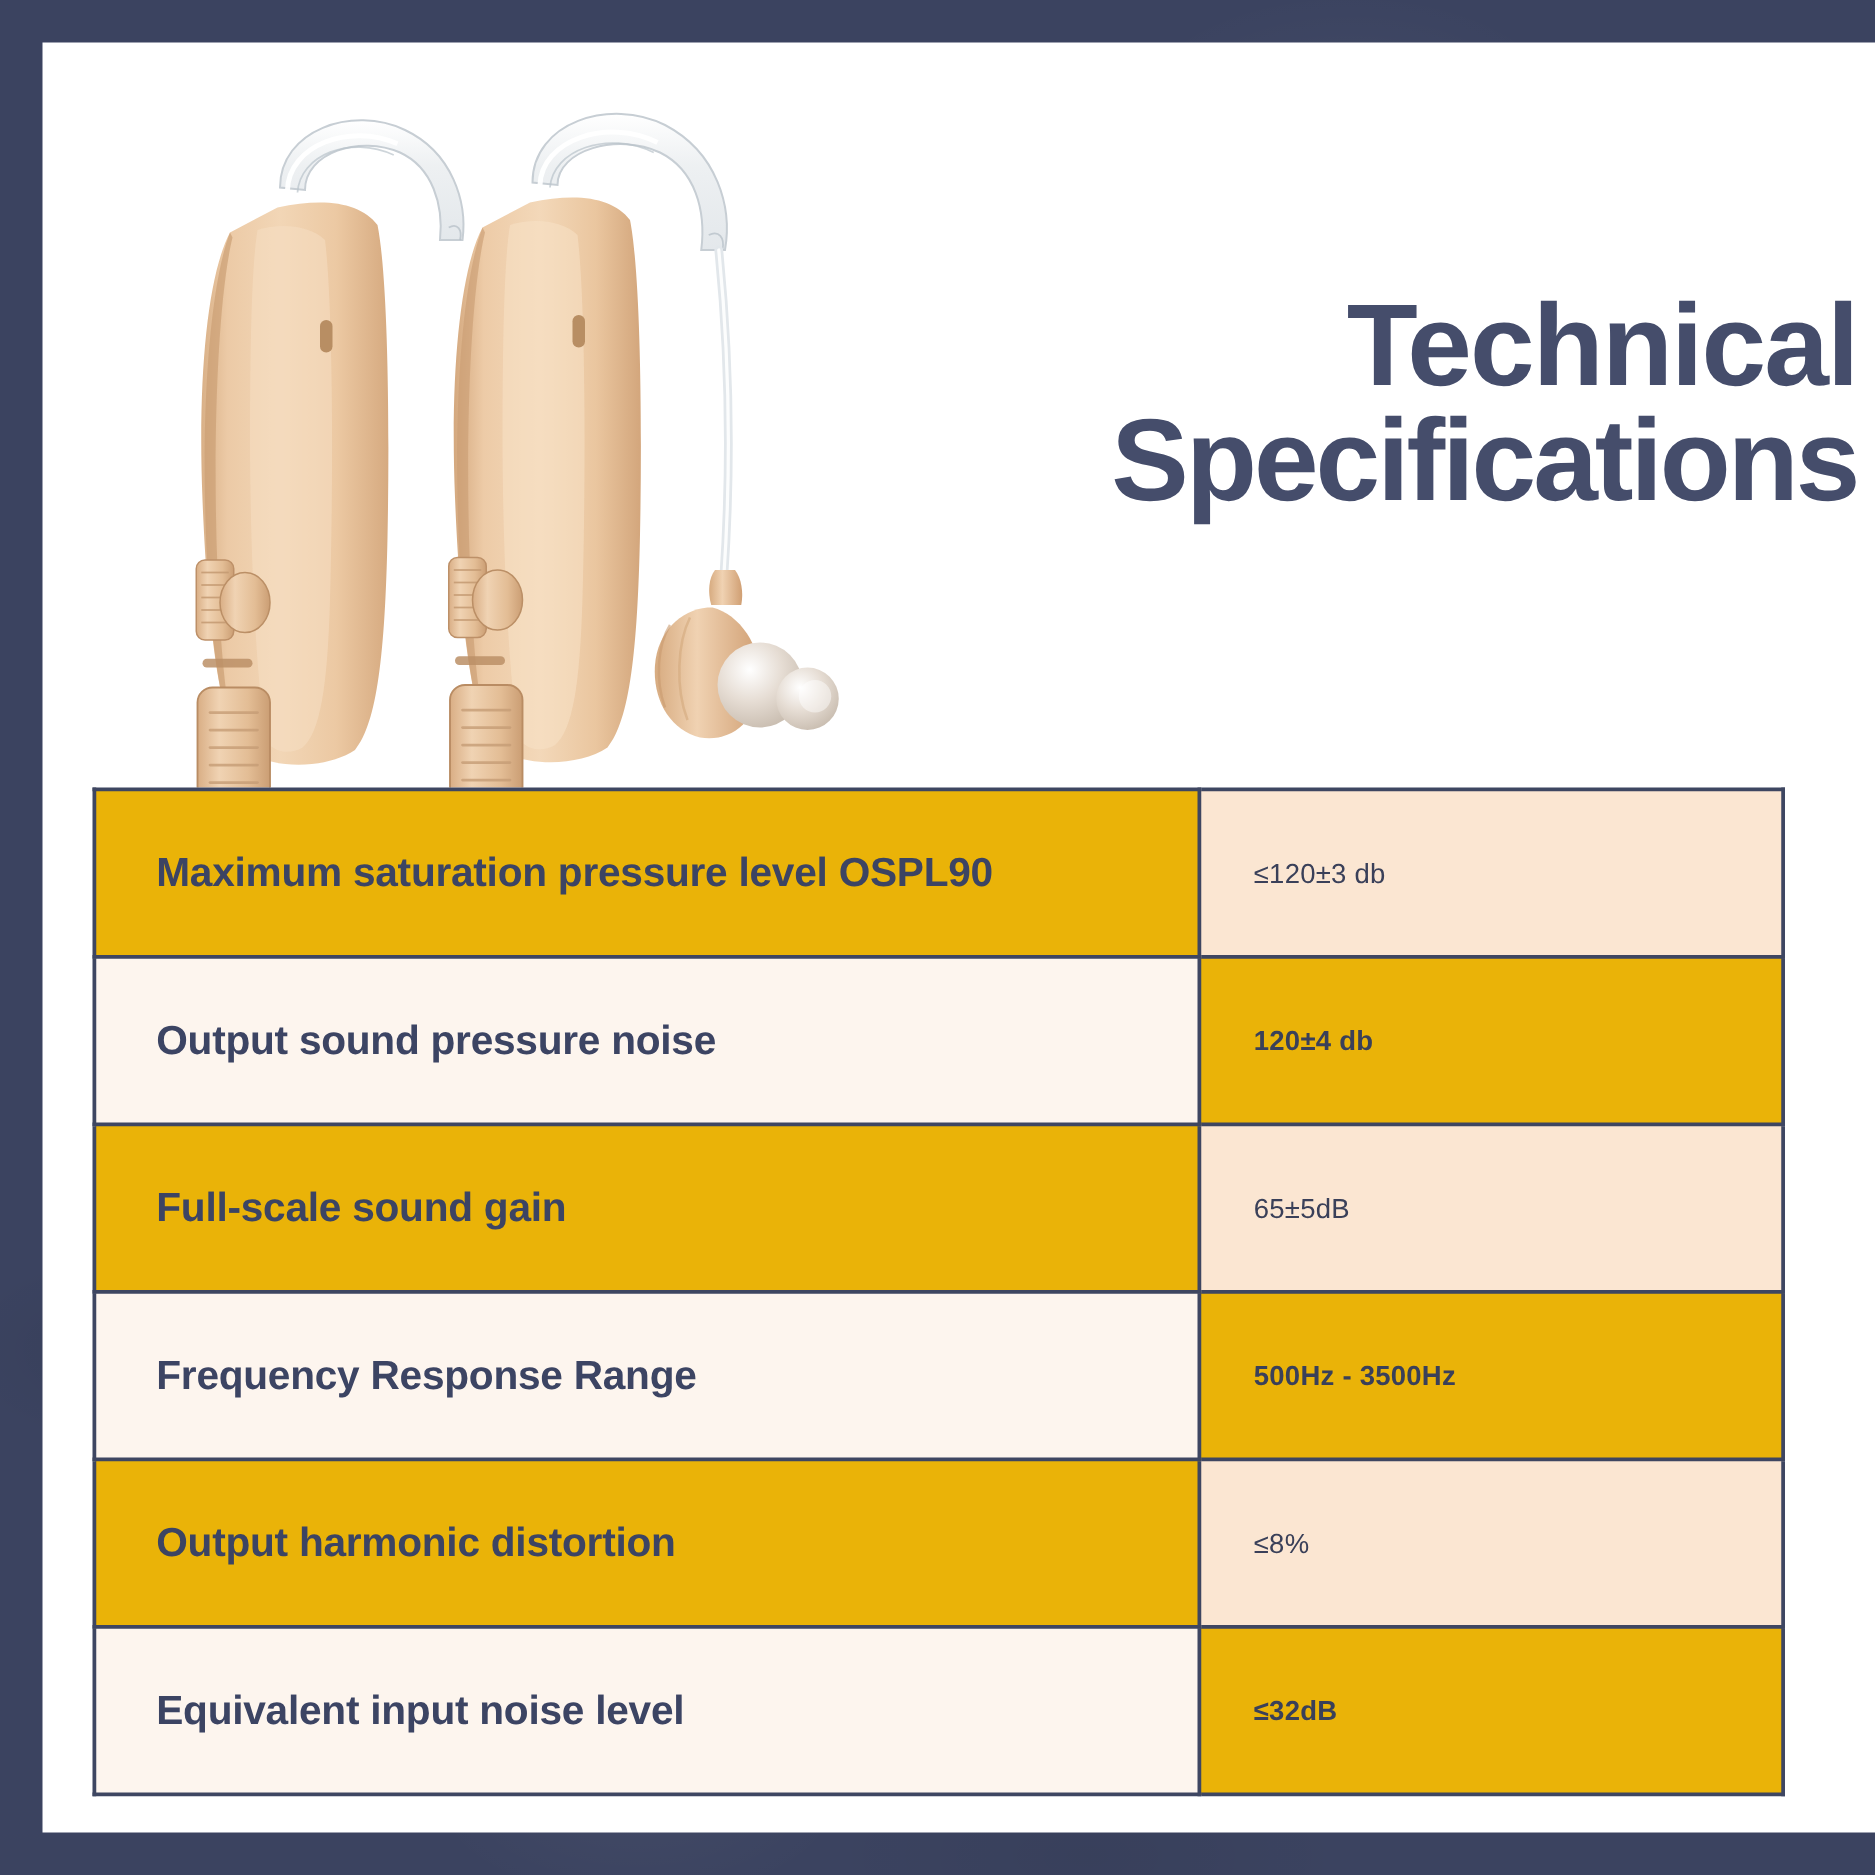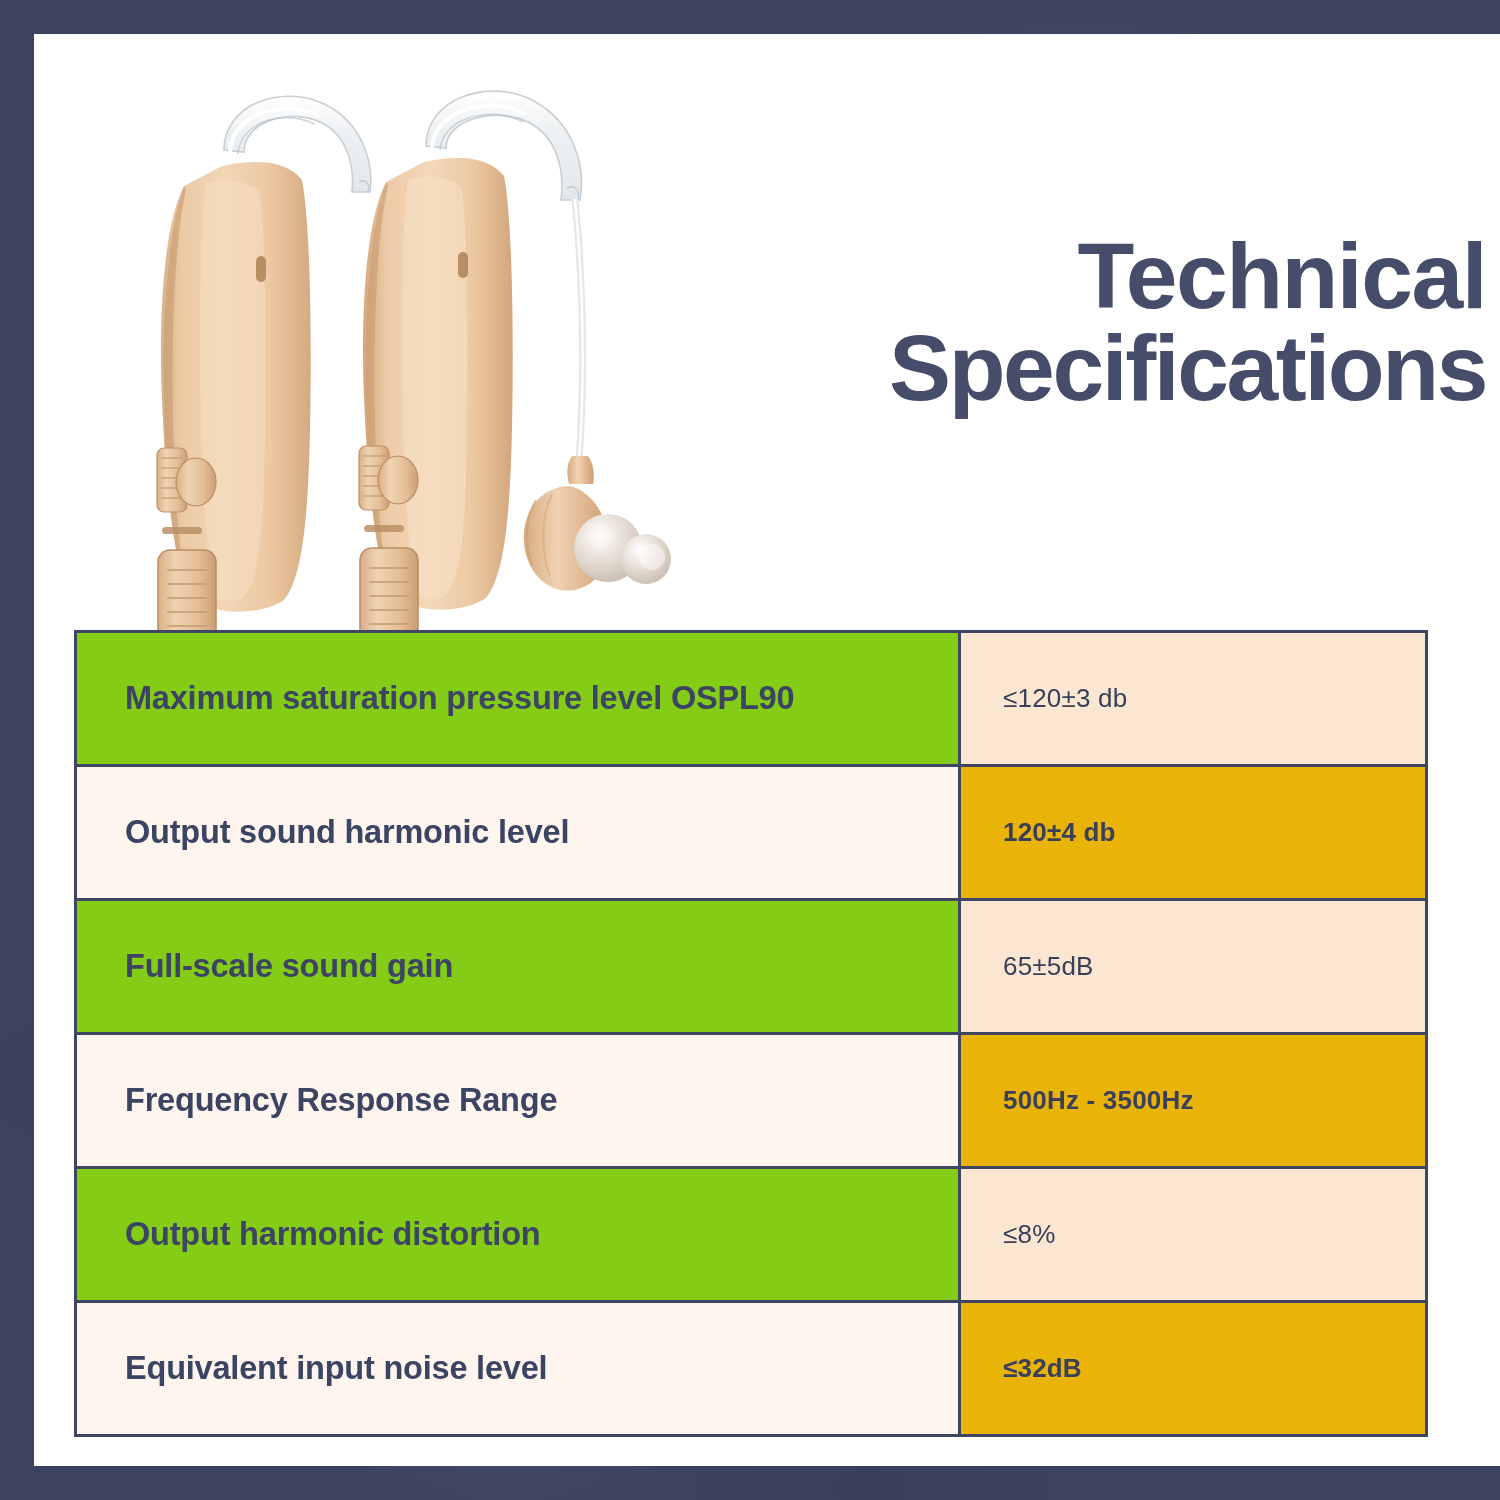--- a/index.html
+++ b/index.html
@@ -85,27 +85,27 @@
   }
   .spec-table td.label {
     width: 884px;
     font-size: 32.5px;
     font-weight: 700;
     color: #3c4463;
     letter-spacing: -0.2px;
   }
   .spec-table td.value {
     width: 467px;
-    font-size: 26px;
+    font-size: 22px;
     font-weight: 400;
     color: #3a4059;
     letter-spacing: 0.2px;
     padding-left: 42px;
   }
-  tr.band-a td.label { background: #84cc16; }
+  tr.band-a td.label { background: #eab308; }
   tr.band-a td.value { background: #fbe6d2; }
   tr.band-b td.label { background: #fdf5ee; }
   tr.band-b td.value { background: #eab308; font-weight: bold; }
 </style>
 </head>
 <body>
 
 <div class="poster">
   <div class="card">
 
@@ -275,21 +275,21 @@
       <span class="title-line l2">Specifications</span>
     </div>
 
     <table class="spec-table">
       <tbody>
         <tr class="band-a">
           <td class="label">Maximum saturation pressure level OSPL90</td>
           <td class="value">≤120±3 db</td>
         </tr>
         <tr class="band-b">
-          <td class="label">Output sound harmonic level</td>
+          <td class="label">Output sound pressure noise</td>
           <td class="value">120±4 db</td>
         </tr>
         <tr class="band-a">
           <td class="label">Full-scale sound gain</td>
           <td class="value">65±5dB</td>
         </tr>
         <tr class="band-b">
           <td class="label">Frequency Response Range</td>
           <td class="value">500Hz - 3500Hz</td>
         </tr>

